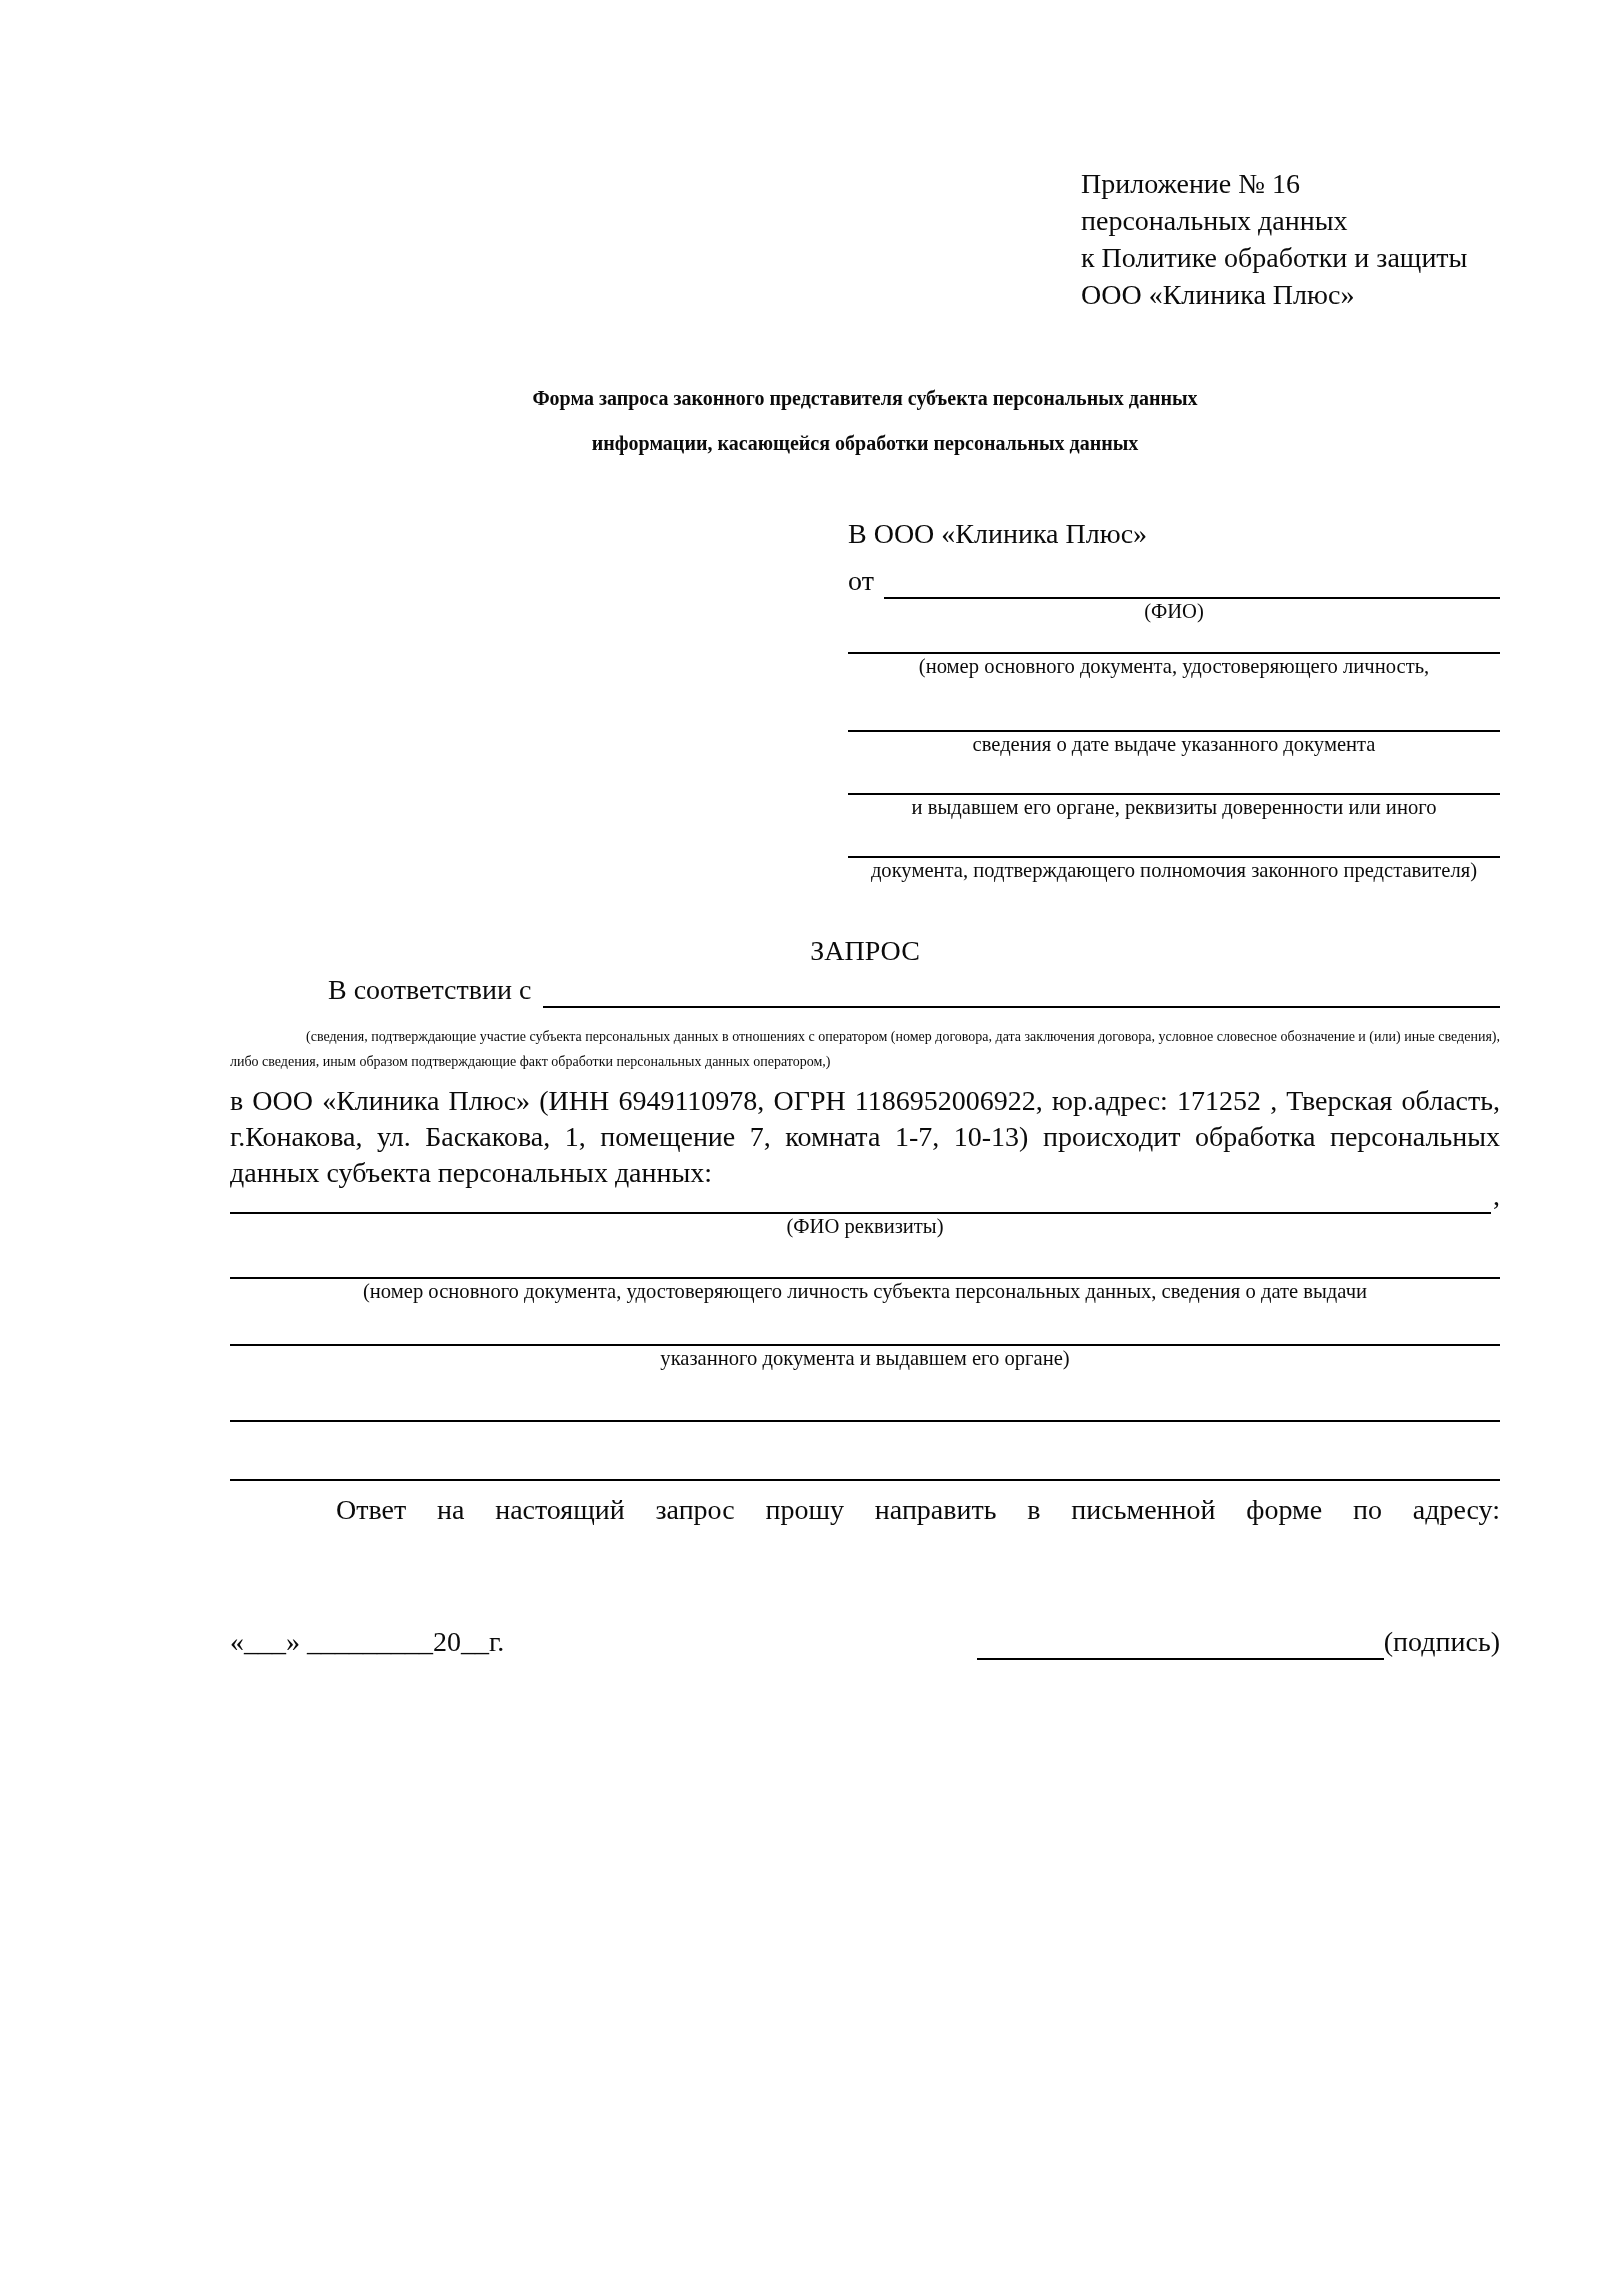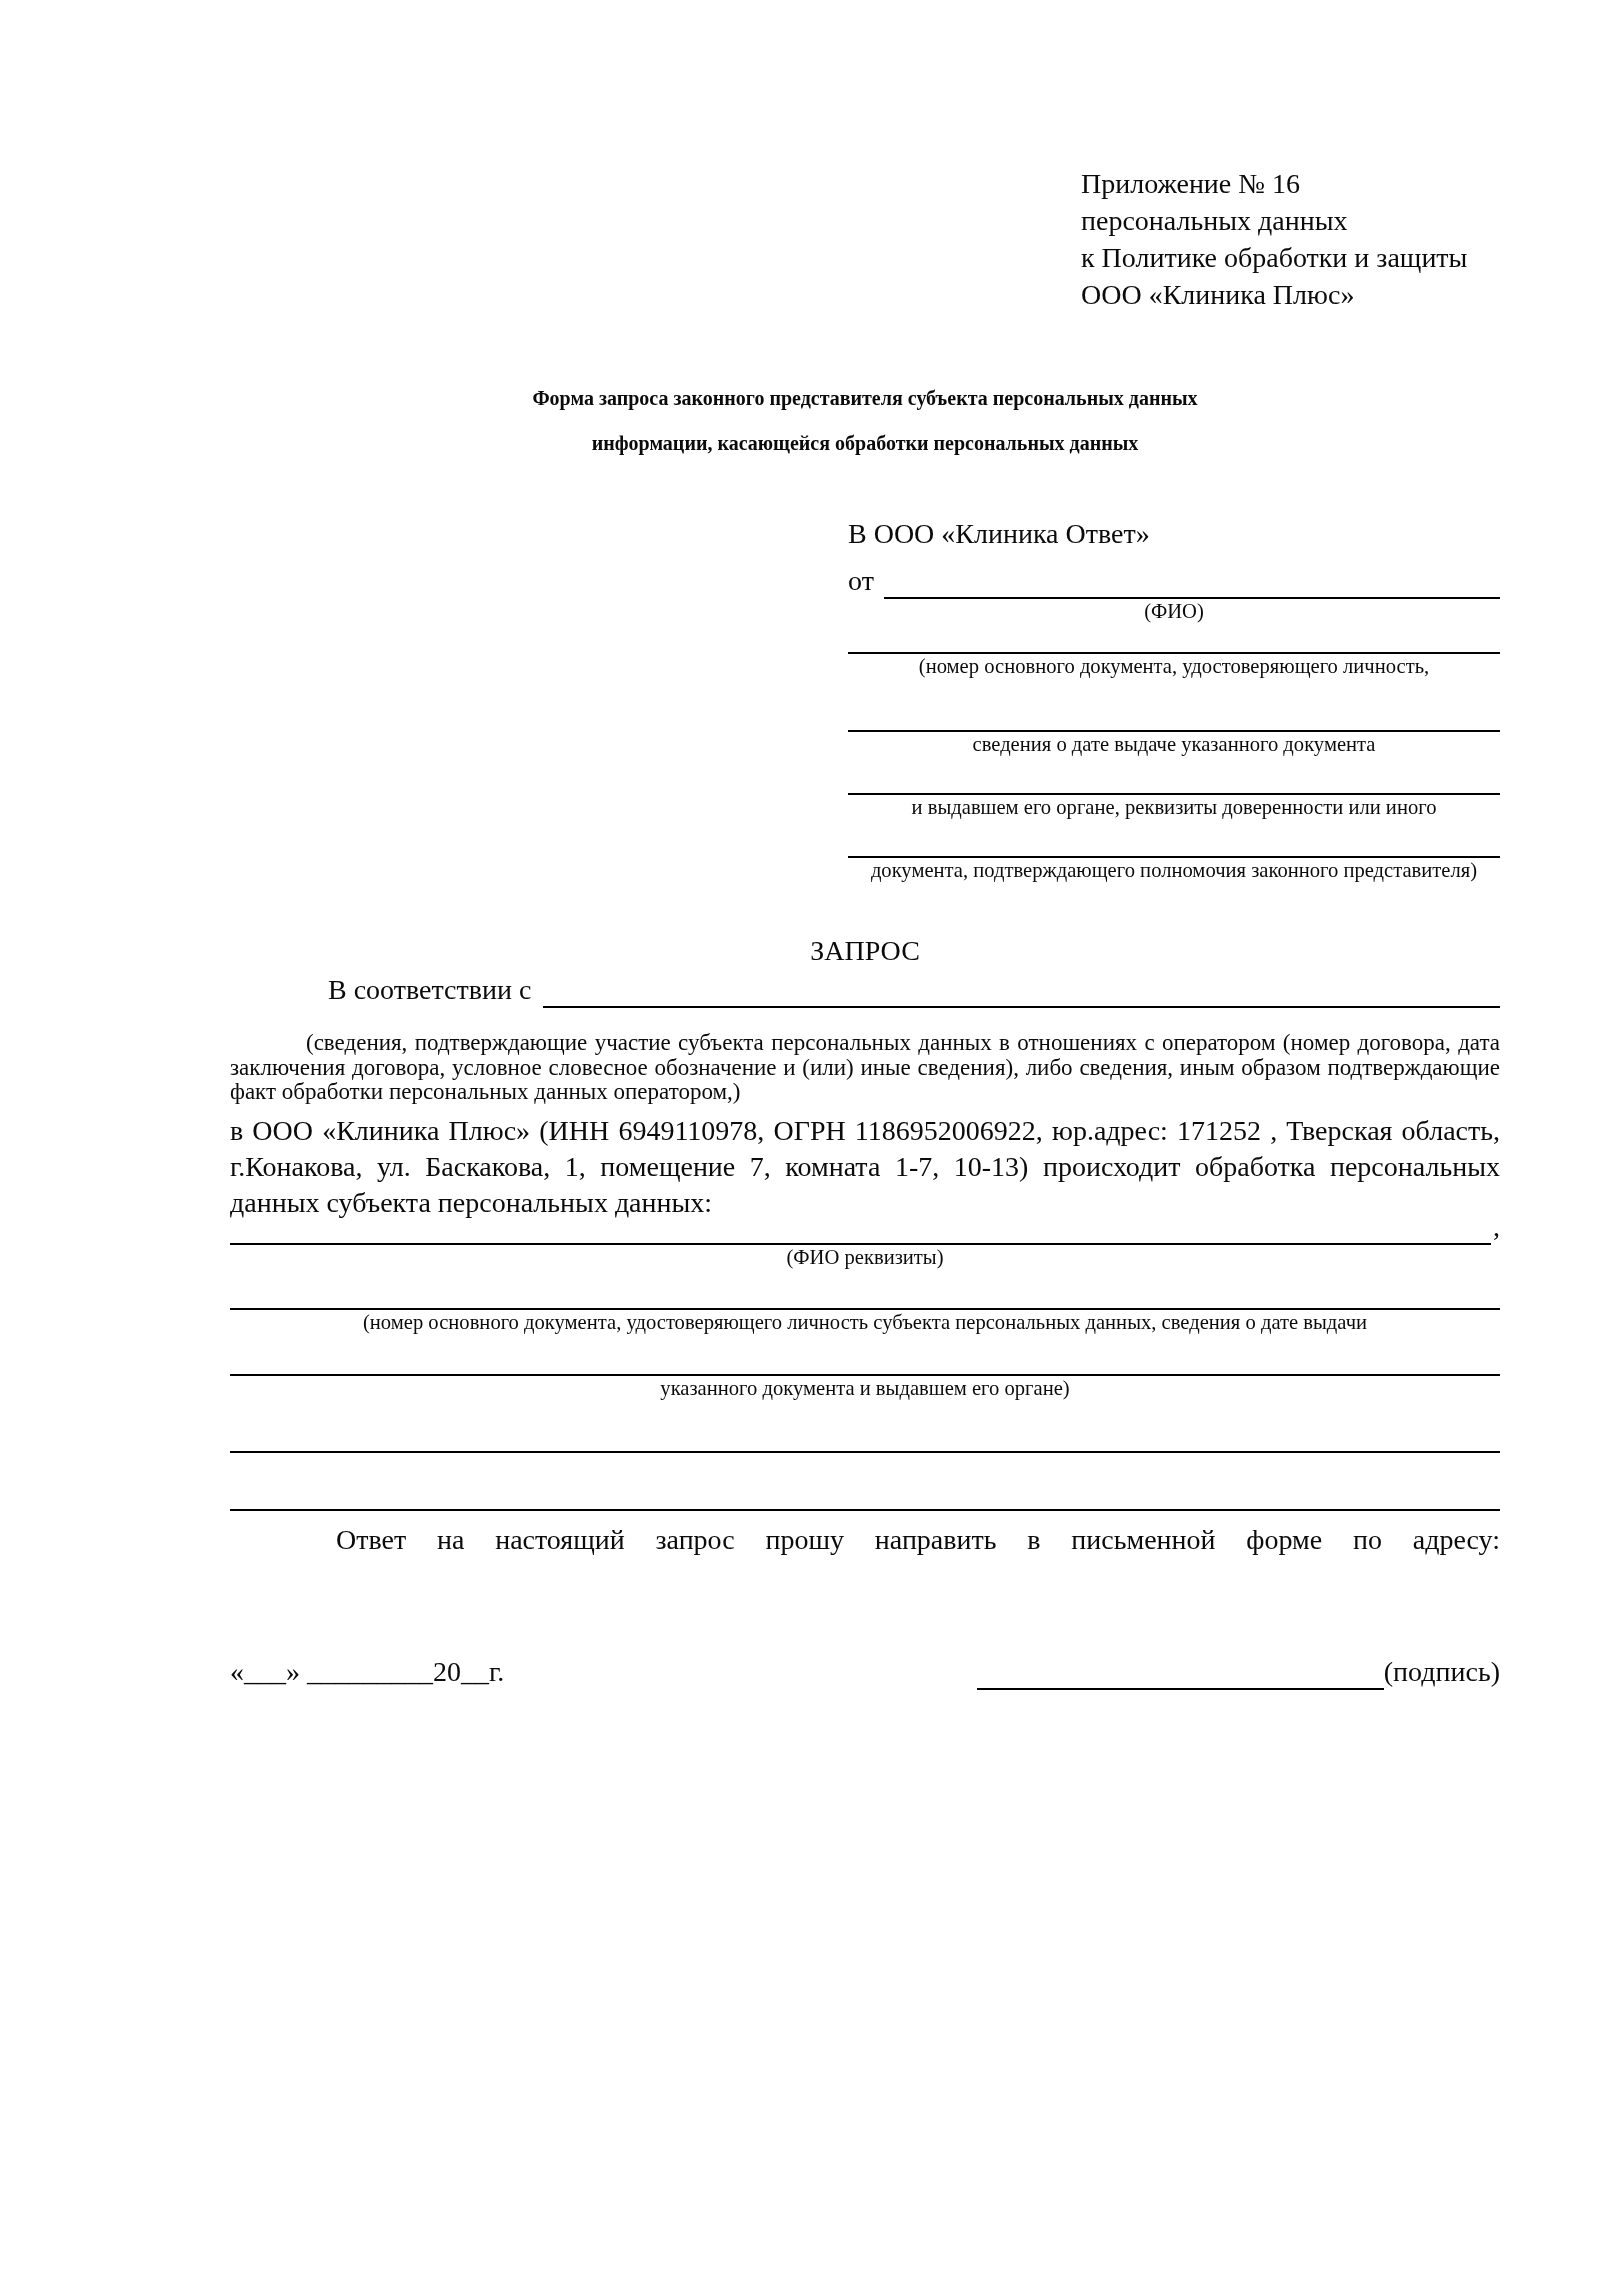--- a/index.html
+++ b/index.html
@@ -54,22 +54,22 @@
   .addressee .u-line.r3{margin-top:11.8px;}
   .addressee .u-line.r4{margin-top:11.8px;}
   
   .request-heading{
     margin-top:49px;
     text-align:center;
   }
   .basis-row{height:39px;padding-left:98px;}
   .basis-row .label{margin-right:11.8px;white-space:nowrap;}
   .basis-caption{
-    margin-top:23px;
-    font-size:23px;
+    margin-top:17px;
+    font-size:14px;
     line-height:24.5px;
     text-align:justify;
     text-indent:76px;
   }
   .para{
     text-align:justify;
     line-height:36px;
   }
   .operator-para{margin-top:8.8px;}
   .comma-row{margin-top:0;height:23.5px;align-items:flex-end;}
@@ -109,21 +109,21 @@
       <div>Приложение № 16</div>
       <div>персональных данных</div>
       <div>к Политике обработки и защиты</div>
       <div>ООО «Клиника Плюс»</div>
     </div>
 
     <div class="doc-title">Форма запроса законного представителя субъекта персональных данных
 информации, касающейся обработки персональных данных</div>
 
     <div class="addressee">
-      <div>В ООО «Клиника Ответ»</div>
+      <div>В ООО «Клиника Плюс»</div>
 
       <div class="flex-row from-row">
         <span class="label">от</span>
         <span class="fill-line"></span>
       </div>
       <div class="cap">(ФИО)</div>
 
       <div class="u-line r1"></div>
       <div class="cap">(номер основного документа, удостоверяющего личность,</div>
 

